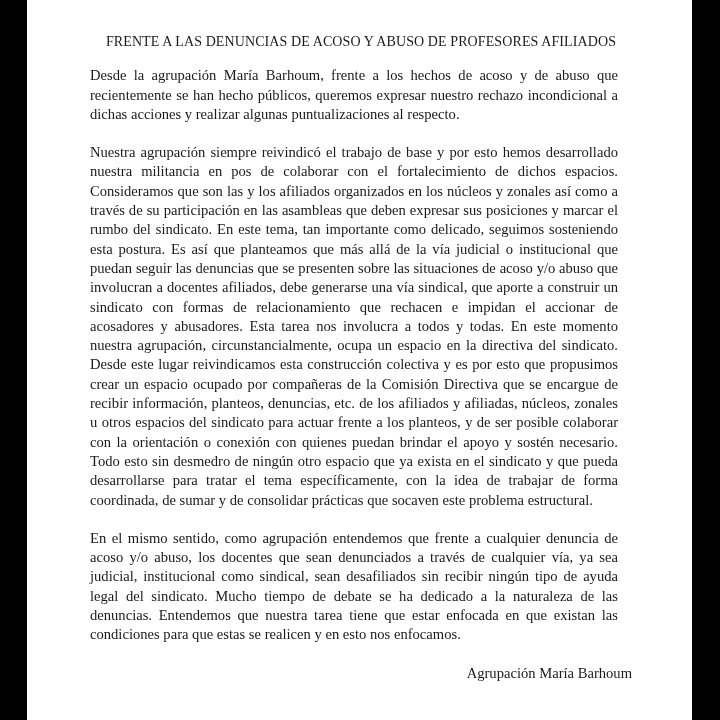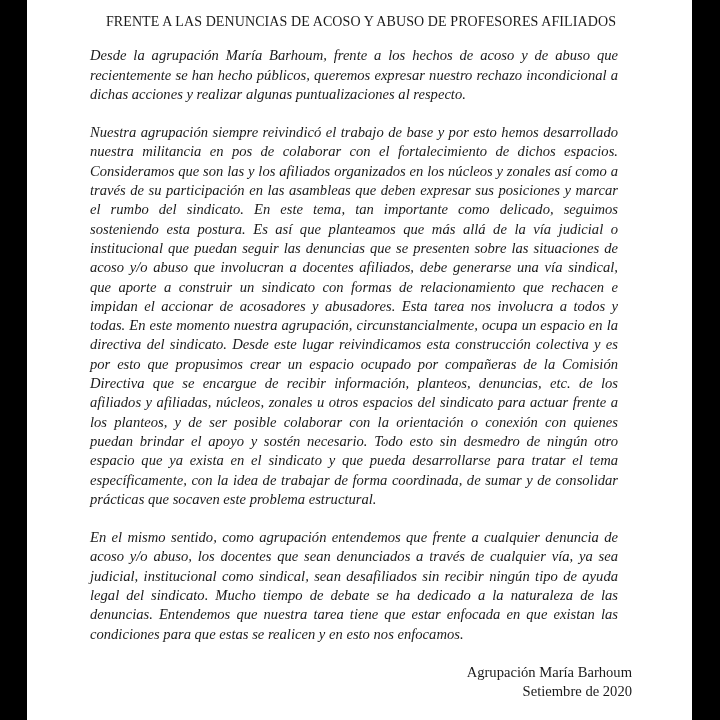--- a/index.html
+++ b/index.html
@@ -14,55 +14,53 @@
     position: absolute;
     left: 27px;
     top: 0;
     width: 665px;
     height: 720px;
     background: #ffffff;
   }
   .content {
     position: absolute;
     left: 63px;
-    top: 12px;
+    top: 32px;
     width: 542px;
     font-family: "Liberation Serif", "DejaVu Serif", serif;
     color: #1a1a1a;
     font-size: 14.6px;
     line-height: 19.3px;
   }
   .title {
     text-align: center;
     font-size: 14px;
     letter-spacing: 0.1px;
     margin: 0 0 15px 0;
     font-weight: normal;
     white-space: nowrap;
   }
   .para {
     text-align: justify;
     margin: 0 14px 19px 0;
     hyphens: none;
-    font-style: italic;
   }
   .signature {
     text-align: right;
     margin-top: 15px;
     line-height: 19.3px;
   }
   .signature div { white-space: nowrap; }
 </style>
 </head>
 <body>
 
 <div class="page">
   <div class="content">
     <h1 class="title">FRENTE A LAS DENUNCIAS DE ACOSO Y ABUSO DE PROFESORES AFILIADOS</h1>
     <p class="para">Desde la agrupación María Barhoum, frente a los hechos de acoso y de abuso que recientemente se han hecho públicos, queremos expresar nuestro rechazo incondicional a dichas acciones y realizar algunas puntualizaciones al respecto.</p>
     <p class="para">Nuestra agrupación siempre reivindicó el trabajo de base y por esto hemos desarrollado nuestra militancia en pos de colaborar con el fortalecimiento de dichos espacios. Consideramos que son las y los afiliados organizados en los núcleos y zonales así como a través de su participación en las asambleas que deben expresar sus posiciones y marcar el rumbo del sindicato. En este tema, tan importante como delicado, seguimos sosteniendo esta postura. Es así que planteamos que más allá de la vía judicial o institucional que puedan seguir las denuncias que se presenten sobre las situaciones de acoso y/o abuso que involucran a docentes afiliados, debe generarse una vía sindical, que aporte a construir un sindicato con formas de relacionamiento que rechacen e impidan el accionar de acosadores y abusadores. Esta tarea nos involucra a todos y todas. En este momento nuestra agrupación, circunstancialmente, ocupa un espacio en la directiva del sindicato. Desde este lugar reivindicamos esta construcción colectiva y es por esto que propusimos crear un espacio ocupado por compañeras de la Comisión Directiva que se encargue de recibir información, planteos, denuncias, etc. de los afiliados y afiliadas, núcleos, zonales u otros espacios del sindicato para actuar frente a los planteos, y de ser posible colaborar con la orientación o conexión con quienes puedan brindar el apoyo y sostén necesario.  Todo esto sin desmedro de ningún otro espacio que ya exista en el sindicato y que pueda desarrollarse para tratar el tema específicamente, con la idea de trabajar de forma coordinada, de sumar y de consolidar prácticas que socaven este problema estructural.</p>
     <p class="para">En el mismo sentido, como agrupación entendemos que frente a cualquier denuncia de acoso y/o abuso, los docentes que sean denunciados a través de cualquier vía, ya sea judicial, institucional como sindical, sean desafiliados sin recibir ningún tipo de ayuda legal del sindicato. Mucho tiempo de debate se ha dedicado a la naturaleza de las denuncias. Entendemos que nuestra tarea tiene que estar enfocada en que existan las condiciones para que estas se realicen y en esto nos enfocamos.</p>
     <div class="signature">
       <div>Agrupación María Barhoum</div>
-      <div>Setiembre de 2020</div>
     </div>
   </div>
 </div>
 
 </body></html>

